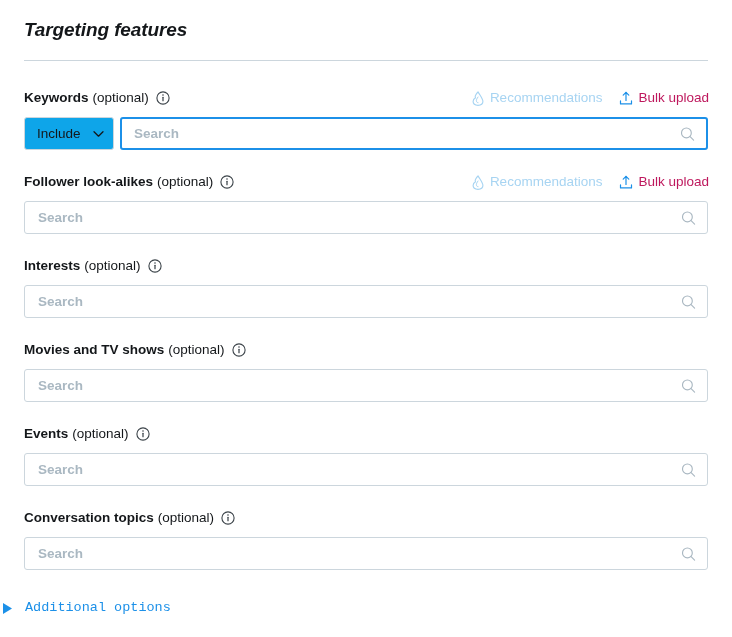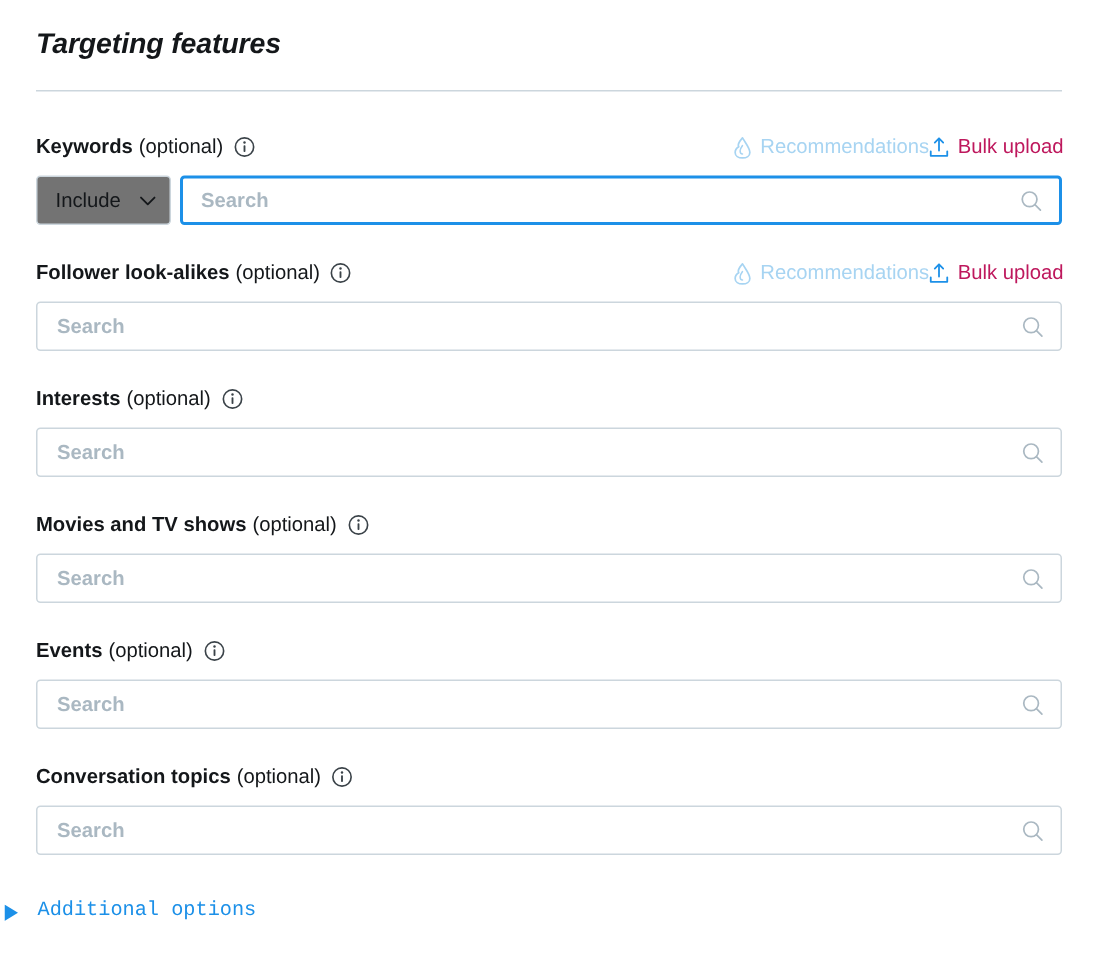--- a/index.html
+++ b/index.html
@@ -71,20 +71,21 @@
 
   .info-icon {
     display: inline-flex;
     margin-left: 7px;
     align-items: center;
   }
 
   .field-actions {
     display: flex;
     align-items: center;
+    gap: 17px;
   }
 
   .action-link {
     display: inline-flex;
     align-items: center;
     font-size: 13.5px;
     line-height: 20px;
     white-space: nowrap;
     cursor: pointer;
     text-decoration: none;
@@ -104,21 +105,21 @@
     padding: 0 3px;
   }
 
   .select-wrap {
     position: relative;
     flex: 0 0 auto;
     width: 90px;
     height: 33px;
     border: 1px solid #ccd6dd;
     border-radius: 3px;
-    background: #737373;
+    background: #0ea5e9;
     display: flex;
     align-items: center;
     padding: 0 9px 0 12px;
     cursor: pointer;
     margin-right: 6px;
   }
   .select-value {
     font-size: 13.5px;
     color: #14171a;
     flex: 1;

